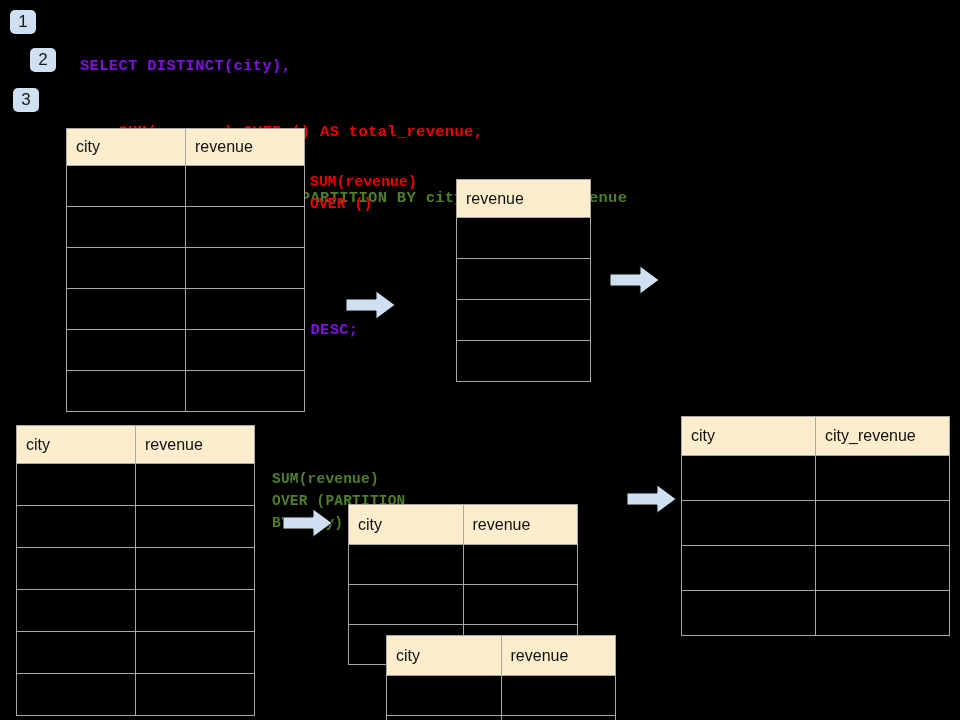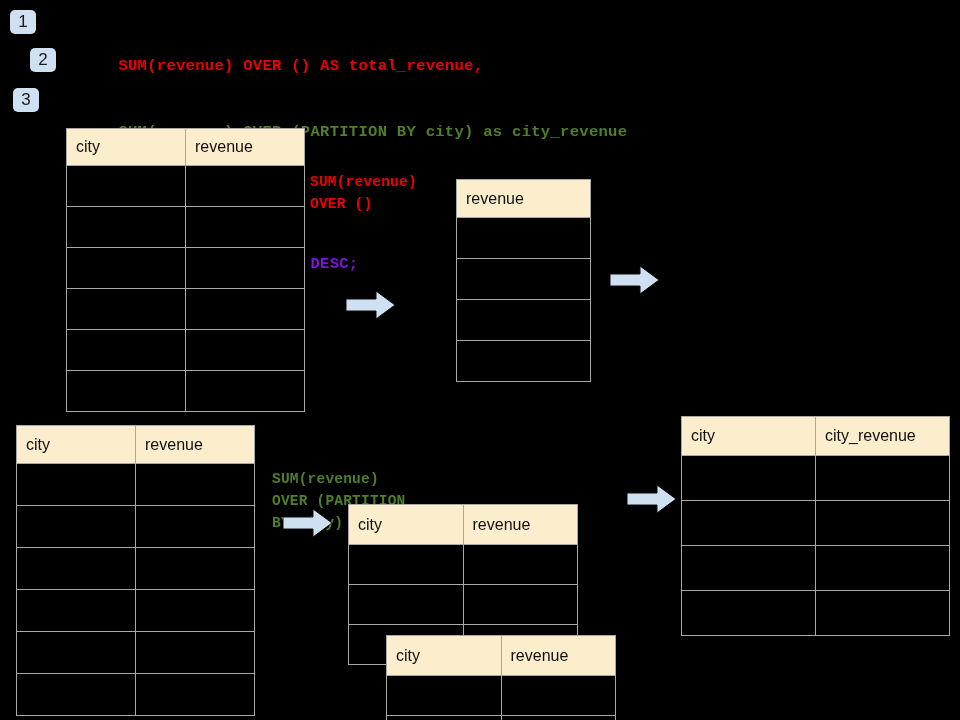--- a/index.html
+++ b/index.html
@@ -110,20 +110,21 @@
 </head>
 <body>
 
 <div id="canvas">
 
   <div class="step-badge" style="left:10px; top:10px;">1</div>
   <div class="step-badge" style="left:30px; top:48px;">2</div>
   <div class="step-badge" style="left:13px; top:88px;">3</div>
 
   <div class="sql-block" style="left:80px; top:11px;">
+    <span class="sql-line c-purple">SELECT DISTINCT(city),</span>
     <span class="sql-line c-red">    SUM(revenue) OVER () AS total_revenue,</span>
     <span class="sql-line c-green">    SUM(revenue) OVER (PARTITION BY city) as city_revenue</span>
     <span class="sql-line c-purple">  FROM rides</span>
     <span class="sql-line c-purple">  ORDER by city_revenue DESC;</span>
   </div>
 
 
   <div class="annot annot-red" style="left:310px; top:139px;">SUM(revenue)
 OVER ()</div>
 

